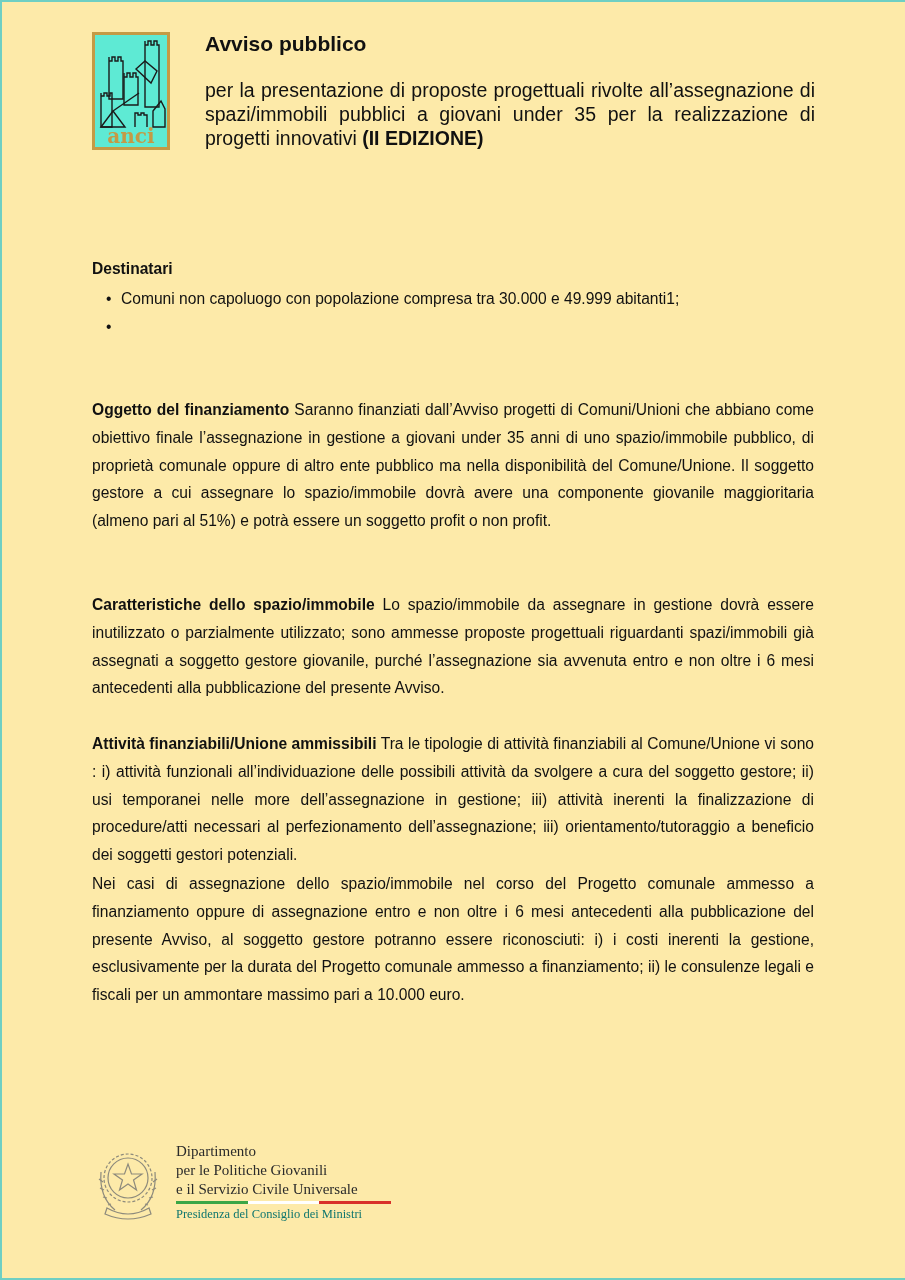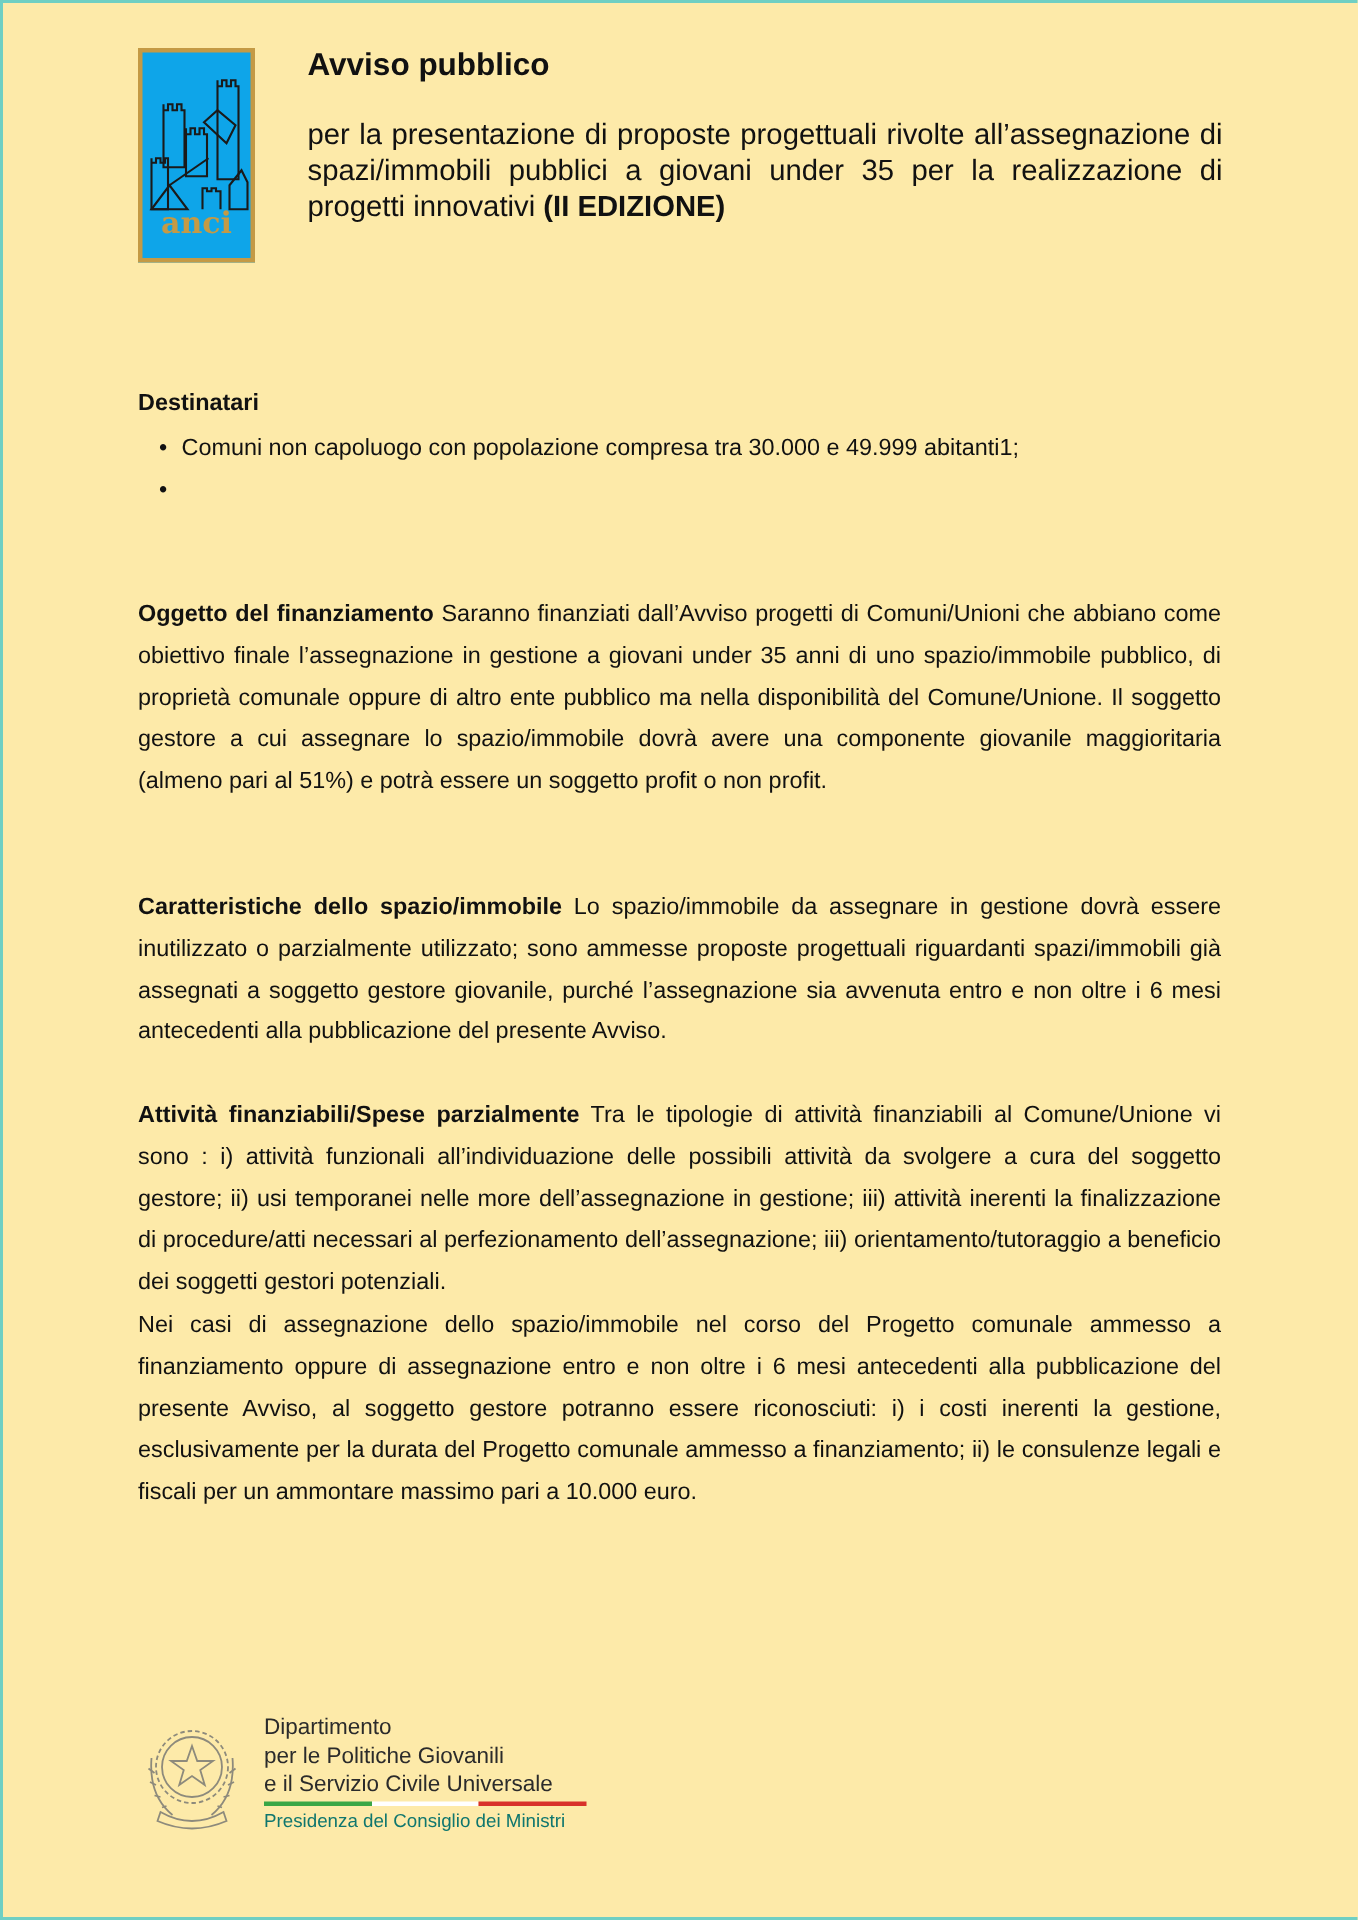--- a/index.html
+++ b/index.html
@@ -15,22 +15,22 @@
       position: absolute; inset: 0;
       border-top: 2px solid #6fcfc3;
       border-left: 2px solid #6fcfc3;
       border-bottom: 2px solid #6fcfc3;
       pointer-events: none;
     }
     .page { position: absolute; left: 0; top: 0; width: 905px; height: 1280px; }
 
     
     .logo {
-      position: absolute; left: 92px; top: 32px; width: 78px; height: 143px;
-      border: 3px solid #c49a45; box-sizing: border-box; background: #0ea5e9;
+      position: absolute; left: 92px; top: 32px; width: 78px; height: 118px;
+      border: 3px solid #c49a45; box-sizing: border-box; background: #5eead4;
     }
     .logo svg { display: block; width: 100%; height: 100%; }
     .title {
       position: absolute; left: 205px; top: 32px;
       font-size: 21px; font-weight: bold; letter-spacing: 0px; margin: 0;
     }
     .subtitle {
       position: absolute; left: 205px; top: 78px; width: 610px;
       font-size: 19.5px; line-height: 24px; text-align: justify; margin: 0;
     }
@@ -55,21 +55,21 @@
       line-height: 27.8px; text-align: justify; margin: 0;
     }
     .para b { font-weight: bold; }
     .p1 { top: 396px; }
     .p2 { top: 591px; }
     .p3 { top: 730px; }
     .p4 { top: 870px; }
 
     
     .emblem { position: absolute; left: 93px; top: 1142px; width: 70px; height: 80px; }
-    .dept { position: absolute; left: 176px; top: 1142px; color: #2b2b2b; }
+    .dept { position: absolute; left: 176px; top: 1142px; color: #2b2b2b; font-family: Liberation Serif, serif; }
     .dept-line { font-size: 15px; line-height: 19px; }
     .tricolor { display: flex; width: 215px; height: 3px; margin-top: 2px; }
     .tricolor span { flex: 1; }
     .tc-green { background: #3aa646; }
     .tc-white { background: #ffffff; }
     .tc-red { background: #d8312a; }
     .presidency { font-size: 12.5px; color: #0f766e; margin-top: 3px; }
   </style>
 </head>
 <body>
@@ -115,21 +115,21 @@
 
   <p class="para p1 body-text">
     <b>Oggetto del finanziamento</b>
     <span>Saranno finanziati dall’Avviso progetti di Comuni/Unioni che abbiano come obiettivo finale l’assegnazione in gestione a giovani under 35 anni di uno spazio/immobile pubblico, di proprietà comunale oppure di altro ente pubblico ma nella disponibilità del Comune/Unione. Il soggetto gestore a cui assegnare lo spazio/immobile dovrà avere una componente giovanile maggioritaria (almeno pari al 51%) e potrà essere un soggetto profit o non profit.</span>
   </p>
   <p class="para p2 body-text">
     <b>Caratteristiche dello spazio/immobile</b>
     <span>Lo spazio/immobile da assegnare in gestione dovrà essere inutilizzato o parzialmente utilizzato;  sono ammesse proposte progettuali riguardanti spazi/immobili già assegnati a soggetto gestore giovanile, purché l’assegnazione sia avvenuta entro e non oltre i 6 mesi antecedenti alla pubblicazione del presente Avviso.</span>
   </p>
   <p class="para p3 body-text">
-    <b>Attività finanziabili/Spese parzialmente</b>
+    <b>Attività finanziabili/Unione ammissibili</b>
     <span>Tra le tipologie di attività finanziabili al Comune/Unione vi sono : i) attività funzionali all’individuazione delle possibili attività da svolgere a cura del soggetto gestore; ii) usi temporanei nelle more dell’assegnazione in gestione; iii) attività inerenti la finalizzazione di procedure/atti necessari al perfezionamento dell’assegnazione; iii) orientamento/tutoraggio a beneficio dei soggetti gestori potenziali.</span>
   </p>
   <p class="para p4 body-text">
     <span>Nei casi di assegnazione dello spazio/immobile nel corso del Progetto comunale ammesso a finanziamento oppure  di assegnazione  entro e non oltre i 6 mesi antecedenti alla pubblicazione del presente Avviso, al soggetto gestore potranno essere riconosciuti: i) i costi inerenti la gestione, esclusivamente per la durata del Progetto comunale ammesso a finanziamento; ii)  le consulenze legali e fiscali per un ammontare massimo pari a 10.000 euro.</span>
   </p>
 
   <div class="emblem">
     <svg viewBox="0 0 70 80" width="70" height="80">
       <g fill="none" stroke="#8d8a7c" stroke-width="1.2">
         <circle cx="35" cy="36" r="20"></circle>

